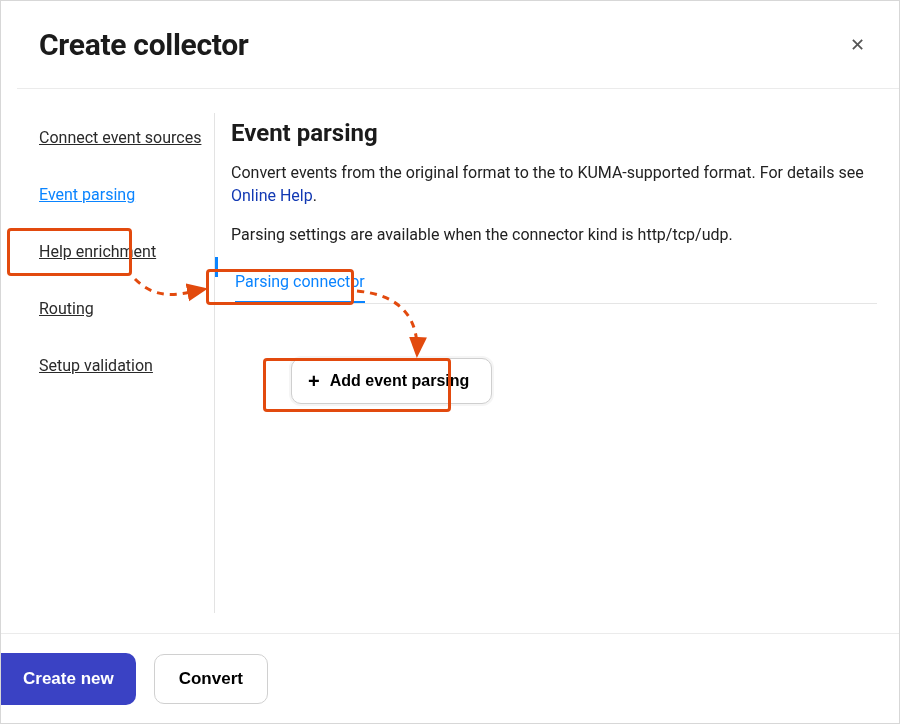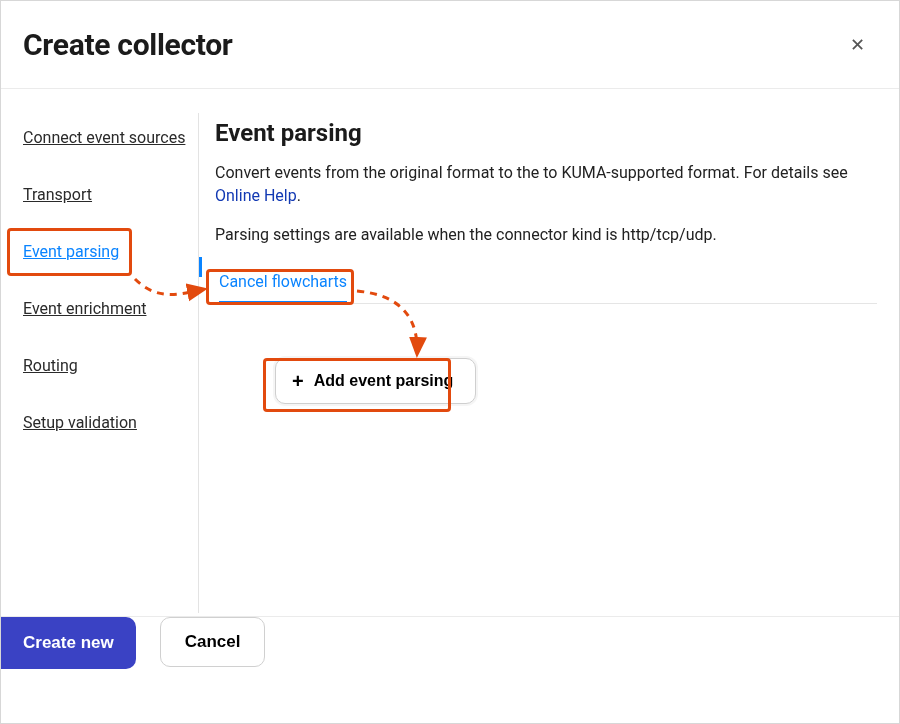--- a/index.html
+++ b/index.html
@@ -11,20 +11,21 @@
     font-family: -apple-system, BlinkMacSystemFont, "Segoe UI", Roboto, Arial, sans-serif;
     color: #1b1b1b;
     background: #fff;
   }
   .frame {
     width: 900px;
     height: 724px;
     border: 1px solid #d7d7d7;
     position: relative;
     overflow: hidden;
+    padding-left: 16px;
   }
   .header {
     height: 88px;
     border-bottom: 1px solid #ebebeb;
     display: flex;
     align-items: center;
     justify-content: space-between;
     padding: 0 28px 0 22px;
   }
   .title {
@@ -126,26 +127,26 @@
     box-shadow: 0 0 0 2px #f5f5f5;
   }
   .plus {
     font-size: 20px;
     font-weight: 700;
     line-height: 1;
   }
   .footer {
     position: absolute;
     left: 0; right: 0; bottom: 0;
-    height: 107px;
+    height: 90px;
     border-top: 1px solid #ebebeb;
     display: flex;
-    align-items: flex-start;
+    align-items: center;
     padding-left: 0;
-    gap: 24px;
+    gap: 18px;
   }
   .btn-primary {
     background: #3a42c4;
     color: #fff;
     border: none;
     border-radius: 0 10px 10px 0;
     padding: 16px 22px;
     font-size: 17px;
     font-weight: 600;
     cursor: pointer;
@@ -182,52 +183,51 @@
 
   <div class="header">
     <div class="title">Create collector</div>
     <div class="close-btn">✕</div>
   </div>
 
   <div class="body">
 
     <div class="sidebar">
       <span class="side-item">Connect event sources</span>
-      <span class="side-item">Transport</span>
       <span class="side-item active">Event parsing</span>
-      <span class="side-item">Event enrichment</span>
+      <span class="side-item">Help enrichment</span>
       <span class="side-item">Routing</span>
       <span class="side-item">Setup validation</span>
     </div>
 
     <div class="content">
       <div class="blue-tick"></div>
       <h2>Event parsing</h2>
       <p class="desc">
         <span>Convert events from the original format to the to KUMA-supported format. For details see </span><a href="#">Online Help</a><span>.</span>
       </p>
       <p class="note">Parsing settings are available when the connector kind is http/tcp/udp.</p>
 
       <div class="tab-row">
-        <span class="tab">Cancel flowcharts</span>
+        <span class="tab">Parsing connector</span>
       </div>
 
       <div class="add-area">
         <button class="add-btn">
           <span class="plus">+</span>
           <span>Add event parsing</span>
         </button>
       </div>
     </div>
 
   </div>
 
   <div class="footer">
     <button class="btn-primary">Create new</button>
-    <button class="btn-secondary">Cancel</button>
+    <button class="btn-secondary">Convert</button>
   </div>
 
   <div class="hl" style="left:6px; top:227px; width:125px; height:48px;"></div>
   <div class="hl" style="left:205px; top:268px; width:148px; height:36px;"></div>
   <div class="hl" style="left:262px; top:357px; width:188px; height:54px;"></div>
 
   <svg class="arrow-svg" style="left:128px; top:272px;" width="90" height="40">
     <defs>
       <marker id="ah1" markerWidth="8" markerHeight="8" refX="6" refY="3" orient="auto">
         <path d="M0,0 L7,3 L0,6 Z" fill="#e24a0e"></path>

